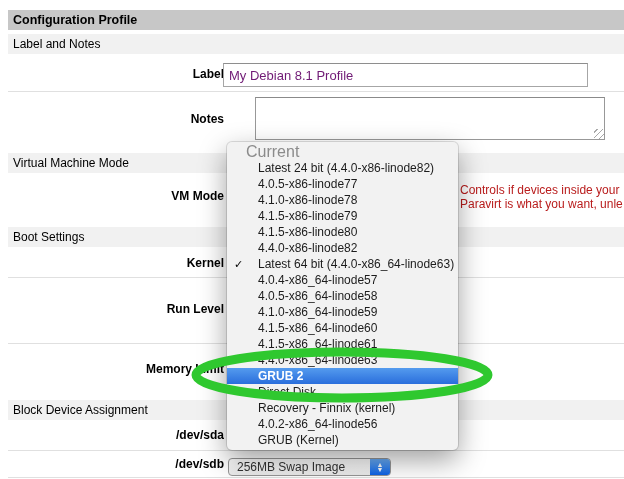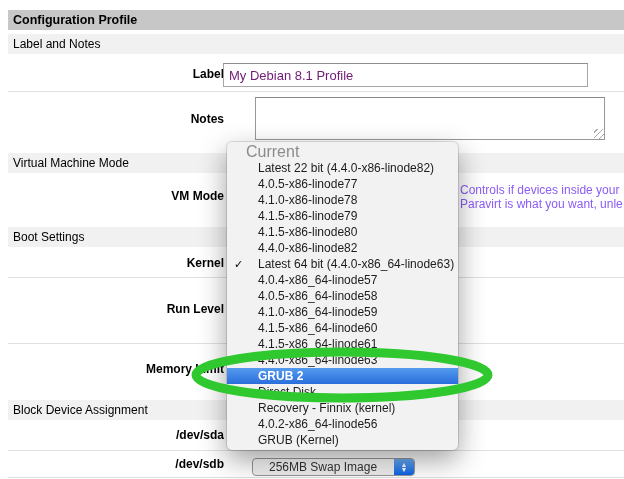--- a/index.html
+++ b/index.html
@@ -19,36 +19,36 @@
   }
   .notes-area {
     position:absolute; left:255px; top:97px; width:350px; height:43px; box-sizing:border-box;
     border:1px solid #989898; border-top-color:#8a8a8a; background:#fff; resize:none;
     font-family:"Liberation Sans", sans-serif; font-size:13px; padding:2px 4px;
   }
   .resize-handle {
     position:absolute; left:594px; top:129px; width:10px; height:10px;
     background:repeating-linear-gradient(135deg, transparent 0 2px, #a9a9a9 2px 3px, transparent 3px 4px);
   }
-  .vm-desc { position:absolute; left:460px; font-size:12px; color:#8b5cf6; white-space:nowrap; }
+  .vm-desc { position:absolute; left:460px; font-size:12px; color:#b91c1c; white-space:nowrap; }
   
   .dropdown {
     position:absolute; left:227px; top:142px; width:231px; box-sizing:border-box;
     padding:2px 0; background:#f2f2f2; border-radius:5px; z-index:20;
     box-shadow:0 0 0 1px rgba(0,0,0,0.12), 0 10px 28px rgba(0,0,0,0.38);
   }
   .dd-item { position:relative; height:16px; line-height:16px; padding-left:31px; font-size:12px; color:#1c1c1c; white-space:nowrap; overflow:hidden; }
   .dd-header { height:16px; line-height:16px; padding-left:19px; font-size:16px; color:#8b8b8b; white-space:nowrap; }
   .dd-highlight { background:linear-gradient(#549bee,#2a6edc); color:#fff; font-weight:bold; }
   .dd-check { position:absolute; left:7px; top:0; font-size:11px; color:#000; }
   
   .mac-select {
     position:absolute; left:228px; top:458px; width:163px; height:18px; box-sizing:border-box;
     border:1px solid #979797; border-radius:4px; background:linear-gradient(#ffffff,#ebebeb);
-    font-size:12px; line-height:16px; padding-left:16px; color:#333; z-index:5; white-space:nowrap;margin-left:24px;
+    font-size:12px; line-height:16px; padding-left:8px; color:#333; z-index:5; white-space:nowrap;
   }
   .mac-select-btn {
     position:absolute; right:0; top:0; width:20px; height:16px;
     border-radius:0 3px 3px 0; background:linear-gradient(#6aaef9,#0d62e5);
     display:flex; flex-direction:column; align-items:center; justify-content:center;
   }
   .mac-select-btn span { color:#fff; font-size:7px; line-height:5px; display:block; }
   .annotation-svg { position:absolute; left:186px; top:347px; z-index:30; pointer-events:none; }
 </style>
 </head>
@@ -90,21 +90,21 @@
   <div class="mac-select">
     <span>256MB Swap Image</span>
     <span class="mac-select-btn">
       <span>▲</span>
       <span>▼</span>
     </span>
   </div>
 
   <div class="dropdown">
       <div class="dd-header">Current</div>
-      <div class="dd-item">Latest 22 bit (4.4.0-x86-linode82)</div>
+      <div class="dd-item">Latest 24 bit (4.4.0-x86-linode82)</div>
       <div class="dd-item">4.0.5-x86-linode77</div>
       <div class="dd-item">4.1.0-x86-linode78</div>
       <div class="dd-item">4.1.5-x86-linode79</div>
       <div class="dd-item">4.1.5-x86-linode80</div>
       <div class="dd-item">4.4.0-x86-linode82</div>
       <div class="dd-item"><span class="dd-check">✓</span>Latest 64 bit (4.4.0-x86_64-linode63)</div>
       <div class="dd-item">4.0.4-x86_64-linode57</div>
       <div class="dd-item">4.0.5-x86_64-linode58</div>
       <div class="dd-item">4.1.0-x86_64-linode59</div>
       <div class="dd-item">4.1.5-x86_64-linode60</div>

